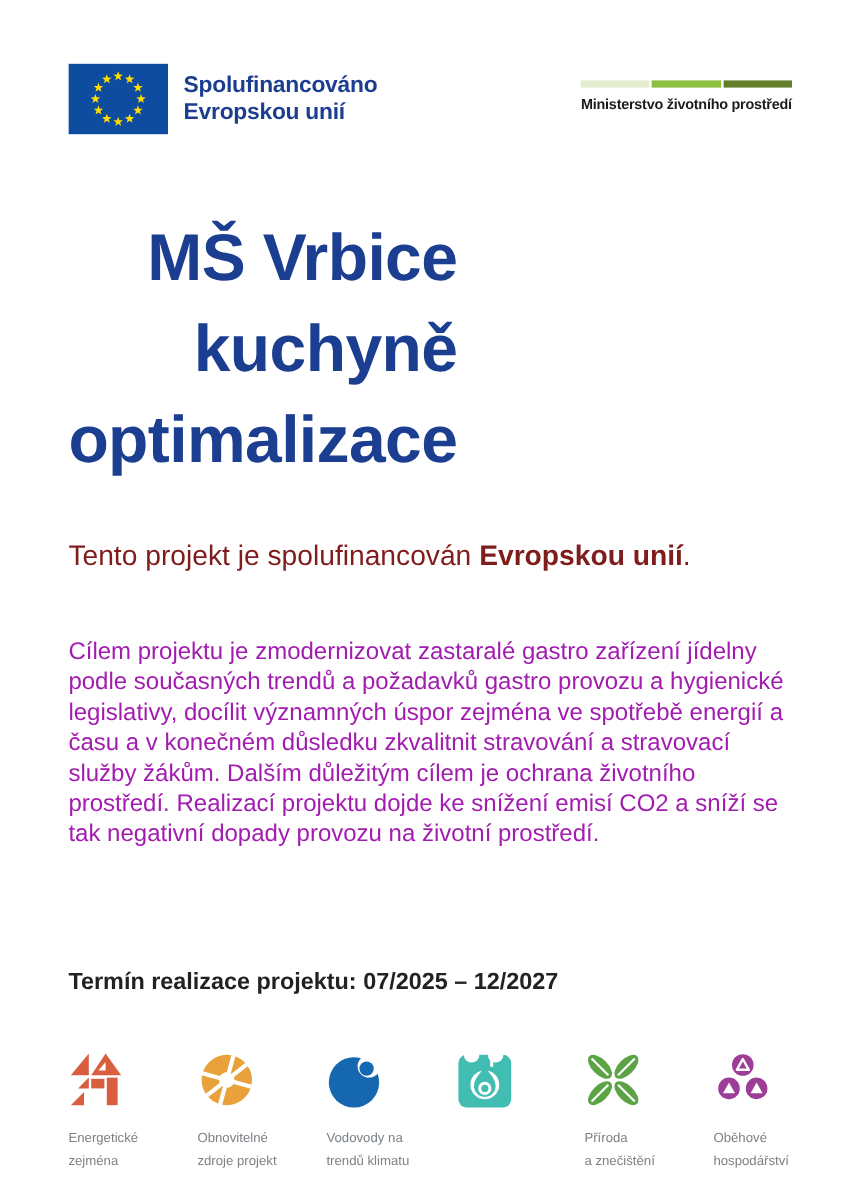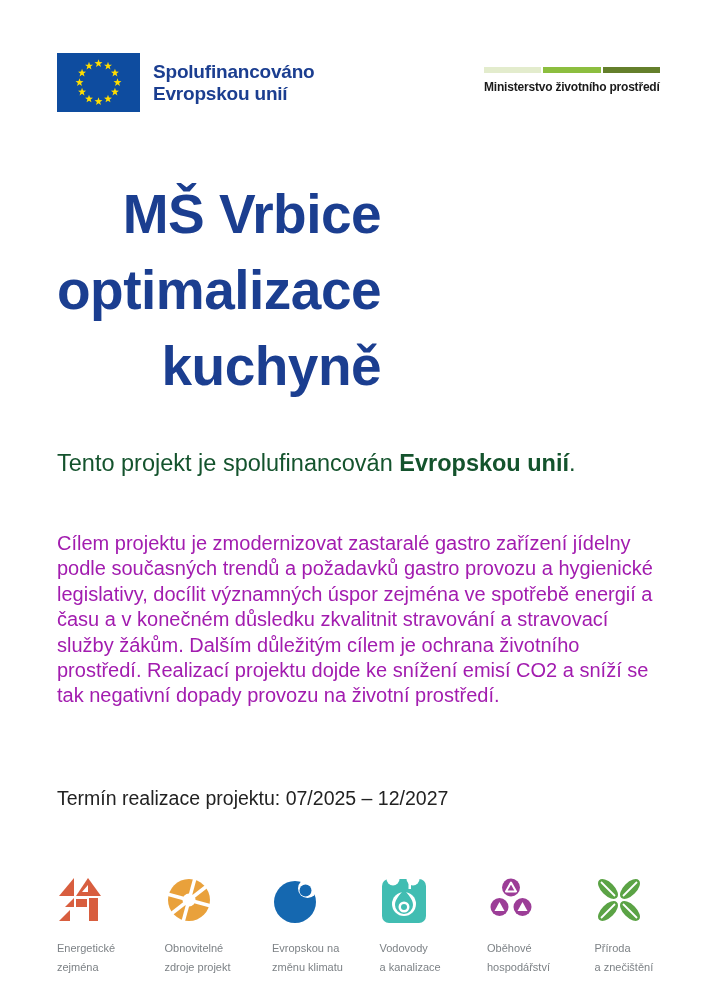--- a/index.html
+++ b/index.html
@@ -5,38 +5,38 @@
   html,body { margin:0; padding:0; background:#ffffff; }
   .page {
     position:relative; width:714px; height:1000px; margin:0 auto;
     background:#ffffff; font-family:"Liberation Sans", sans-serif; overflow:hidden;
   }
   
   .eu-block { position:absolute; left:57px; top:53px; display:flex; align-items:center; gap:13px; }
   .eu-flag { display:block; }
   .eu-text { font-weight:bold; font-size:19px; line-height:22px; color:#1B3E90; letter-spacing:-0.2px; }
   
-  .ministry { position:absolute; top:67px; right:54px; width:176px; }
+  .ministry { position:absolute; top:67px; right:54px; width:176px; text-align:center; }
   .ministry-bars { display:flex; height:6px; margin-bottom:7px; }
   .ministry-bars span { flex:1; }
   .bar-1 { background:#E3ECCD; }
   .bar-2 { background:#8CBE3F; margin-left:2px; }
   .bar-3 { background:#647F2B; margin-left:2px; }
   .ministry-label { font-size:12px; font-weight:bold; color:#1a1a1a; letter-spacing:-0.2px; white-space:nowrap; }
   
   .title { position:absolute; left:57px; top:176px; font-size:55px; line-height:76px;
            font-weight:bold; color:#1B3E90; letter-spacing:-0.5px;text-align:right; }
   
-  .subtitle { position:absolute; left:57px; top:450px; font-size:23.5px; color:#14532d; }
+  .subtitle { position:absolute; left:57px; top:450px; font-size:23.5px; color:#7f1d1d; }
   .subtitle .bold { font-weight:bold; }
   
   .body-text { position:absolute; left:57px; top:531px; width:606px;
                font-size:20px; line-height:25.4px; color:#a21caf; }
   
-  .term { position:absolute; left:57px; top:787px; font-size:19.5px; font-weight:normal; color:#222222;text-align:center; }
+  .term { position:absolute; left:57px; top:807px; font-size:19.5px; font-weight:bold; color:#222222;text-align:center; }
   
   .footer { position:absolute; left:57px; top:876px; display:flex; }
   .footer-item { width:107.5px; }
   .footer-icon { width:48px; height:48px; margin-bottom:11px; }
   .footer-label { font-size:11px; line-height:18.5px; color:#7D8286; }
 </style>
 </head>
 <body>
 
 <div class="page">
@@ -70,22 +70,22 @@
     <div class="ministry-bars">
       <span class="bar-1"></span>
         <span class="bar-2"></span>
         <span class="bar-3"></span>
     </div>
     <div class="ministry-label">Ministerstvo životního prostředí</div>
   </div>
 
   <div class="title">
     <div>MŠ Vrbice</div>
+    <div>kuchyně</div>
     <div>optimalizace</div>
-    <div>kuchyně</div>
   </div>
 
   <div class="subtitle"><span>Tento projekt je spolufinancován </span><span class="bold">Evropskou unií</span><span>.</span></div>
 
   <div class="body-text">Cílem projektu je zmodernizovat zastaralé gastro zařízení jídelny podle současných trendů a požadavků gastro provozu a&nbsp;hygienické legislativy, docílit významných úspor zejména ve spotřebě energií a času a v&nbsp;konečném důsledku zkvalitnit stravování a stravovací služby žákům. Dalším důležitým cílem je ochrana životního prostředí. Realizací projektu dojde ke snížení emisí CO2 a sníží se tak negativní dopady provozu na životní prostředí.</div>
 
   <div class="term">Termín realizace projektu: 07/2025 – 12/2027</div>
 
   <div class="footer">
 
@@ -119,68 +119,64 @@
       </div>
     </div>
 
     <div class="footer-item">
       <svg class="footer-icon" viewBox="0 0 48 48">
         <circle cx="23" cy="26" r="21" fill="#1568B0"></circle>
         <circle cx="35.5" cy="12.5" r="9.5" fill="#ffffff"></circle>
         <circle cx="33.5" cy="14.5" r="6" fill="#1568B0"></circle>
       </svg>
       <div class="footer-label">
-        <div>Evropskou na</div>
-        <div>změnu klimatu</div>
+        <div>Vodovody na</div>
+        <div>trendů klimatu</div>
       </div>
     </div>
 
     <div class="footer-item">
       <svg class="footer-icon" viewBox="0 0 48 48">
         <rect x="2" y="3" width="44" height="44" rx="7" fill="#41BDB2"></rect>
         <circle cx="13" cy="3" r="6.5" fill="#ffffff"></circle>
         <circle cx="33" cy="3" r="6.5" fill="#ffffff"></circle>
         <rect x="28.5" y="3" width="2.5" height="10" fill="#ffffff"></rect>
         <circle cx="24" cy="28" r="12" fill="#ffffff"></circle>
         <path d="M24,13 C28,19 33,23 33,29 a9,9 0 1,1 -18,0 C15,23 20,19 24,13 Z" fill="#41BDB2"></path>
         <circle cx="24" cy="31" r="5.5" fill="#ffffff"></circle>
         <circle cx="24" cy="31" r="3" fill="#41BDB2"></circle>
       </svg>
-      <div class="footer-label">
-        <div>Vodovody</div>
-        <div>a kanalizace</div>
-      </div>
-    </div>
-
-    <div class="footer-item">
-      <svg class="footer-icon" viewBox="0 0 48 48">
-        <circle cx="24" cy="11.5" r="9" fill="#9C3D97"></circle>
-        <circle cx="12.5" cy="31" r="9" fill="#9C3D97"></circle>
-        <circle cx="35.5" cy="31" r="9" fill="#9C3D97"></circle>
-        <polygon points="24,6.5 29,15.5 19,15.5" fill="none" stroke="#ffffff" stroke-width="2" stroke-linejoin="round"></polygon>
-        <polygon points="12.5,26 17.5,35 7.5,35" fill="#ffffff"></polygon>
-        <polygon points="35.5,26 40.5,35 30.5,35" fill="#ffffff"></polygon>
-      </svg>
-      <div class="footer-label">
-        <div>Oběhové</div>
-        <div>hospodářství</div>
-      </div>
     </div>
 
     <div class="footer-item">
       <svg class="footer-icon" viewBox="0 0 48 48">
         <ellipse cx="13" cy="13" rx="12.5" ry="6.5" transform="rotate(45 13 13)" fill="#5BA345"></ellipse>
         <ellipse cx="35" cy="13" rx="12.5" ry="6.5" transform="rotate(-45 35 13)" fill="#5BA345"></ellipse>
         <ellipse cx="13" cy="35" rx="12.5" ry="6.5" transform="rotate(-45 13 35)" fill="#5BA345"></ellipse>
         <ellipse cx="35" cy="35" rx="12.5" ry="6.5" transform="rotate(45 35 35)" fill="#5BA345"></ellipse>
         <line x1="6" y1="6" x2="20" y2="20" stroke="#ffffff" stroke-width="1.8"></line>
         <line x1="42" y1="6" x2="28" y2="20" stroke="#ffffff" stroke-width="1.8"></line>
         <line x1="6" y1="42" x2="20" y2="28" stroke="#ffffff" stroke-width="1.8"></line>
         <line x1="42" y1="42" x2="28" y2="28" stroke="#ffffff" stroke-width="1.8"></line>
       </svg>
       <div class="footer-label">
         <div>Příroda</div>
         <div>a znečištění</div>
       </div>
     </div>
 
+    <div class="footer-item">
+      <svg class="footer-icon" viewBox="0 0 48 48">
+        <circle cx="24" cy="11.5" r="9" fill="#9C3D97"></circle>
+        <circle cx="12.5" cy="31" r="9" fill="#9C3D97"></circle>
+        <circle cx="35.5" cy="31" r="9" fill="#9C3D97"></circle>
+        <polygon points="24,6.5 29,15.5 19,15.5" fill="none" stroke="#ffffff" stroke-width="2" stroke-linejoin="round"></polygon>
+        <polygon points="12.5,26 17.5,35 7.5,35" fill="#ffffff"></polygon>
+        <polygon points="35.5,26 40.5,35 30.5,35" fill="#ffffff"></polygon>
+      </svg>
+      <div class="footer-label">
+        <div>Oběhové</div>
+        <div>hospodářství</div>
+      </div>
+    </div>
+
   </div>
 </div>
 
 </body></html>

